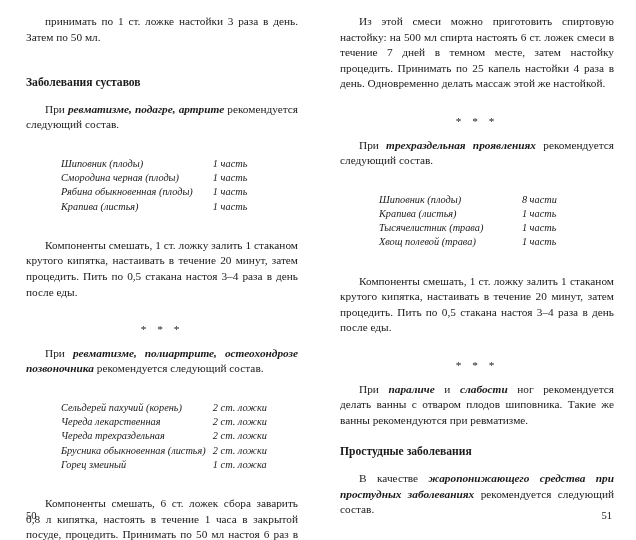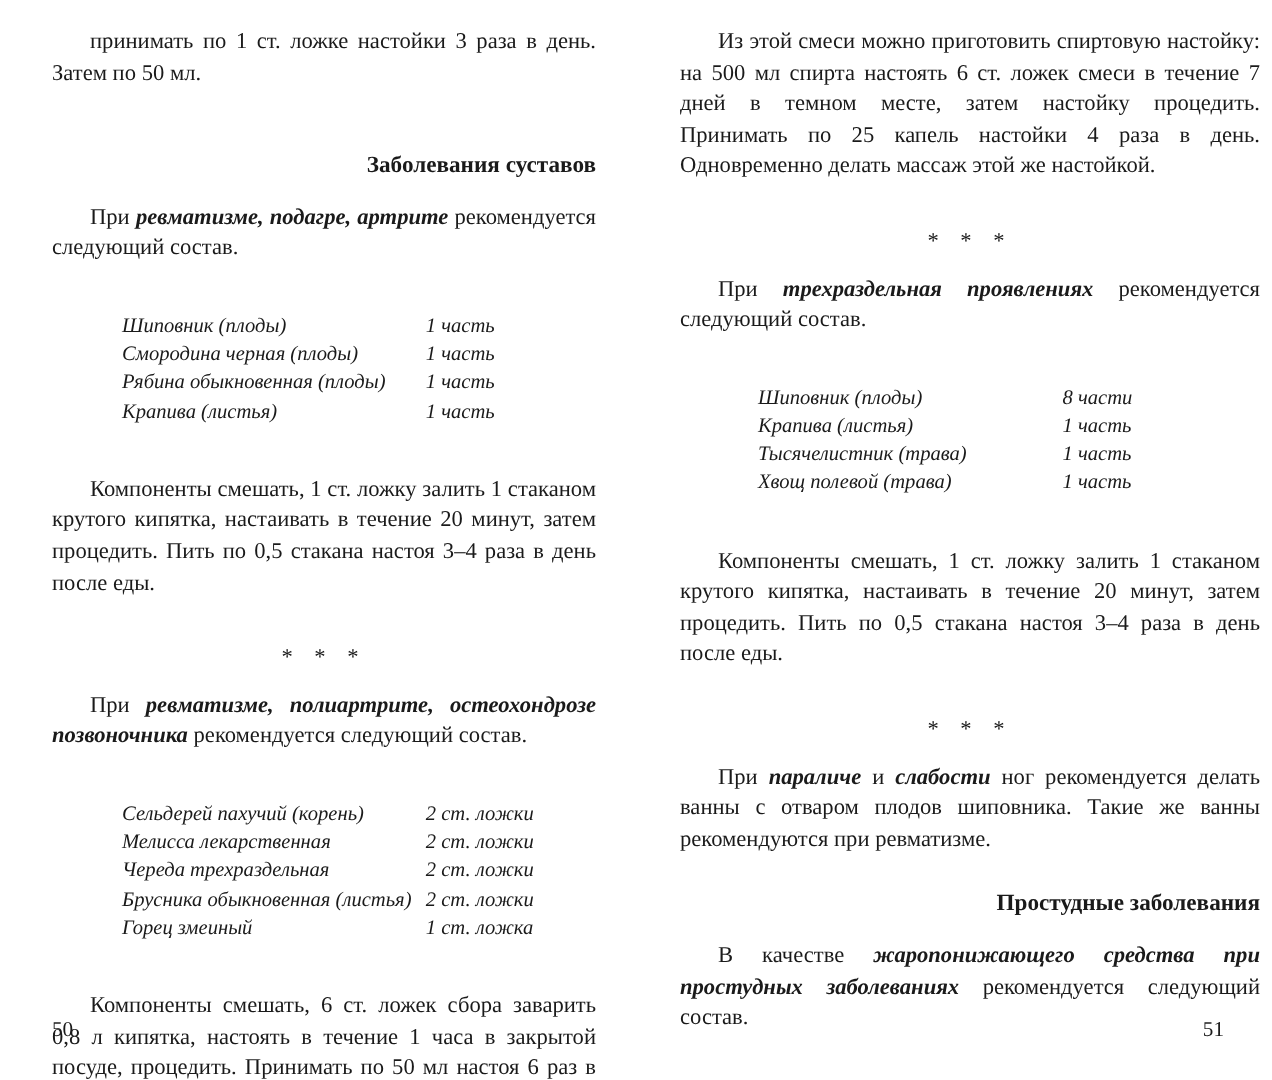--- a/index.html
+++ b/index.html
@@ -23,38 +23,38 @@
     flex-direction: row;
   }
   .column {
     box-sizing: border-box;
     width: 318px;
     height: 540px;
     position: relative;
     padding: 14px 20px 0 26px;
   }
   .column.right {
-    padding: 14px 6px 0 22px;
+    padding: 14px 22px 0 22px;
   }
   .col-body {
     height: 492px;
   }
   p {
     margin: 0;
     font-size: 11.3px;
     line-height: 15.6px;
     text-align: justify;
     text-justify: inter-word;
     text-indent: 19px;
     hyphens: manual;
   }
   .heading {
     font-size: 11.6px;
     font-weight: bold;
-    text-align: right;
+    text-align: left;
     line-height: 15.6px;
     margin: 0;
   }
   .sep {
     text-align: center;
     font-size: 11.3px;
     line-height: 15.6px;
     letter-spacing: 4px;
     margin: 0;
   }
@@ -167,21 +167,21 @@
 
       <div class="gap-m"></div>
 
       <table class="recipe">
         <tbody>
           <tr>
             <td class="ingredient">Сельдерей пахучий (корень)</td>
             <td class="amount">2 ст. ложки</td>
           </tr>
           <tr>
-            <td class="ingredient">Мелисса лекарственная</td>
+            <td class="ingredient">Череда лекарственная</td>
             <td class="amount">2 ст. ложки</td>
           </tr>
           <tr>
             <td class="ingredient">Череда трехраздельная</td>
             <td class="amount">2 ст. ложки</td>
           </tr>
           <tr>
             <td class="ingredient">Брусника обыкновенная (листья)</td>
             <td class="amount">2 ст. ложки</td>
           </tr>

